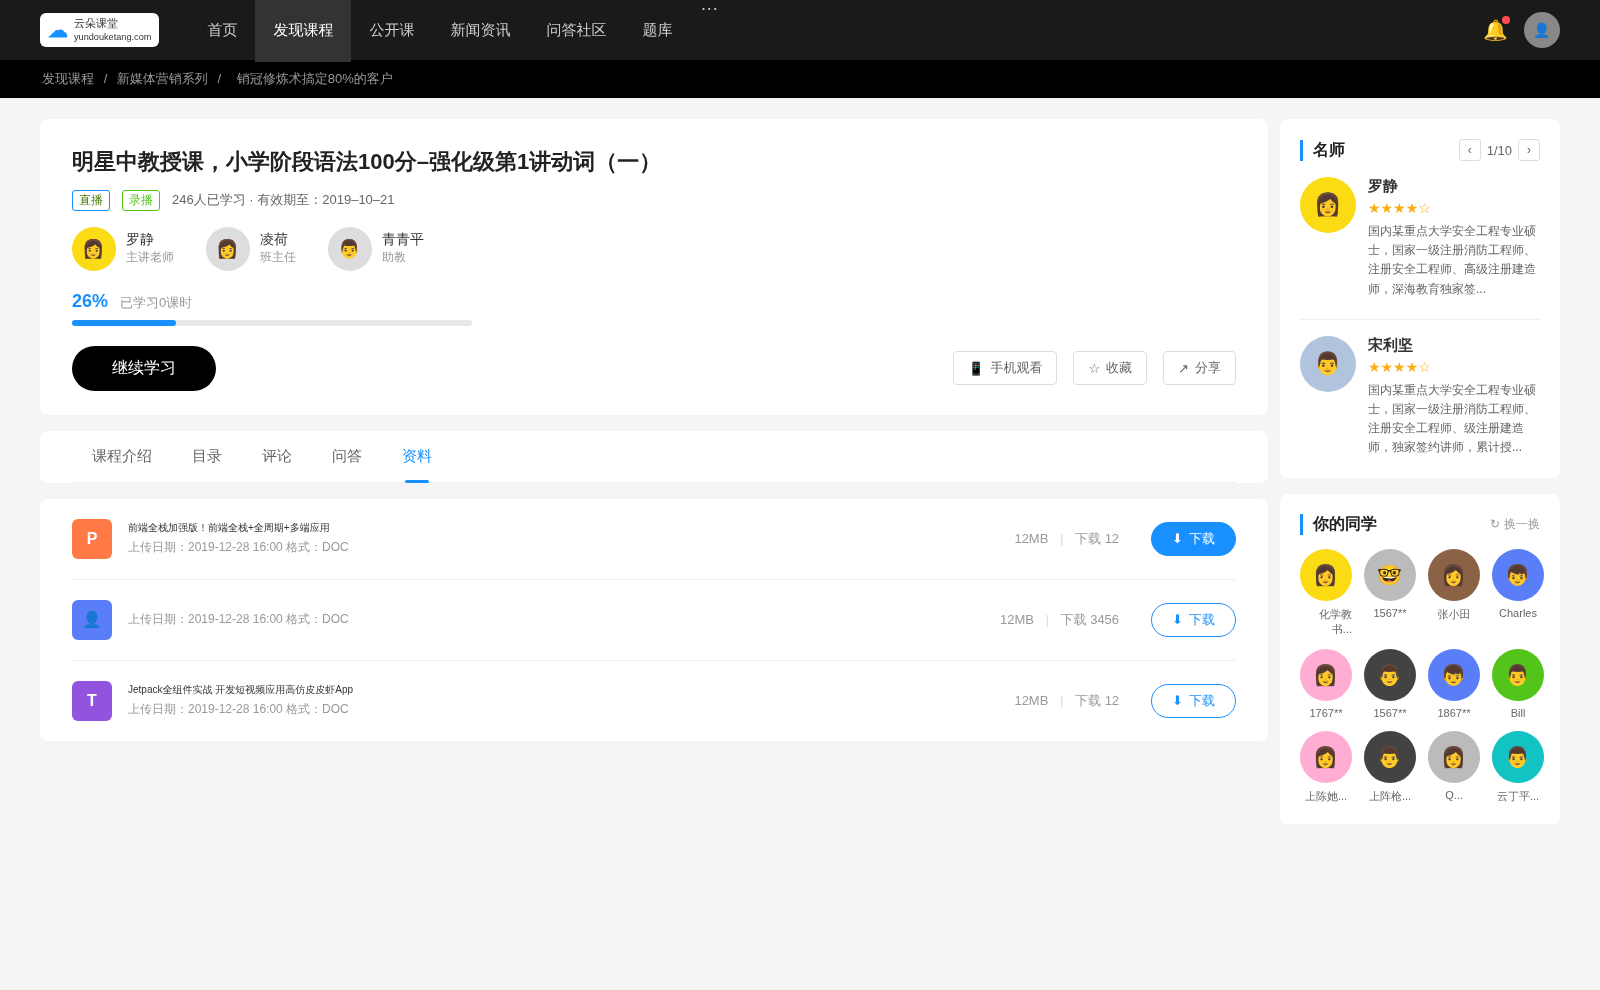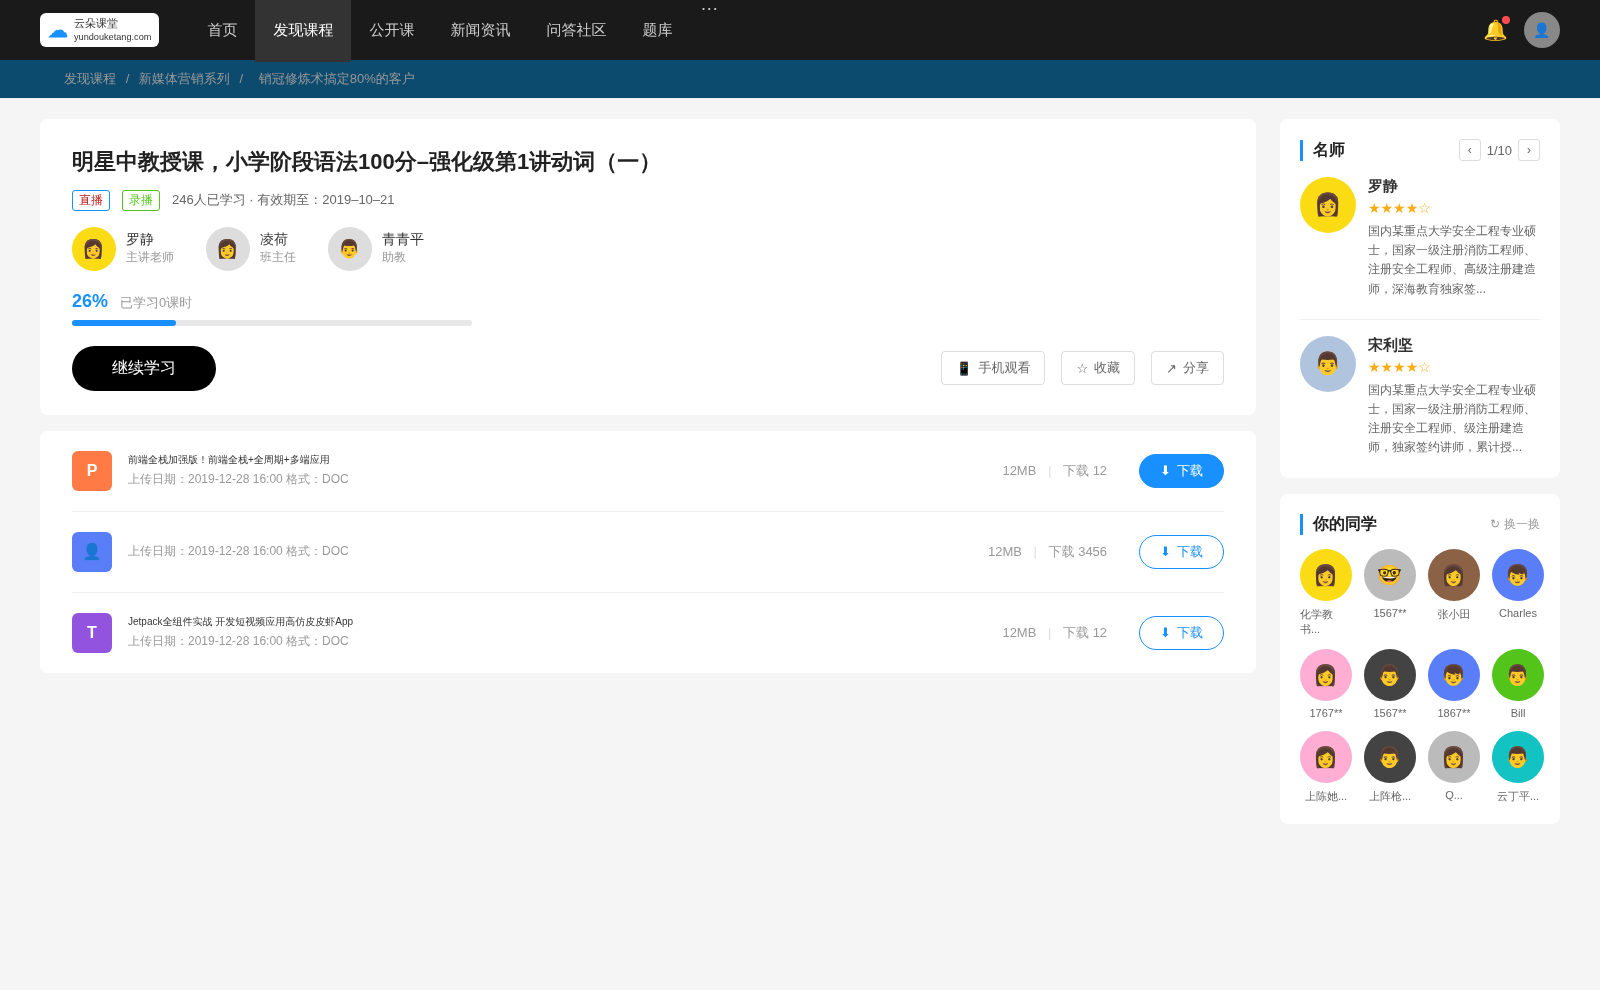--- a/index.html
+++ b/index.html
@@ -14,35 +14,35 @@
     .nav-items { display: flex; gap: 0; flex: 1; }
     .nav-item { color: #ccc; padding: 0 18px; height: 64px; display: flex; align-items: center; cursor: pointer; font-size: 15px; }
     .nav-item.active { background: #333; color: #fff; }
     .nav-more { color: #ccc; font-size: 18px; padding: 0 10px; cursor: pointer; }
     .nav-right { display: flex; align-items: center; gap: 16px; margin-left: auto; }
     .bell-icon { color: #ccc; font-size: 20px; position: relative; cursor: pointer; }
     .bell-dot { position: absolute; top: -2px; right: -2px; width: 8px; height: 8px; background: #ff4d4f; border-radius: 50%; }
     .avatar-nav { width: 36px; height: 36px; border-radius: 50%; background: #888; overflow: hidden; cursor: pointer; display: flex; align-items: center; justify-content: center; color: #fff; font-size: 14px; }
 
     
-    .breadcrumb { background: #0c4a6e; padding: 10px 64px; border-bottom: 1px solid #eee; font-size: 13px; color: #999; }
+    .breadcrumb { background: #000000; padding: 10px 42px; border-bottom: 1px solid #eee; font-size: 13px; color: #999; }
     .breadcrumb a { color: #999; text-decoration: none; }
     .breadcrumb span { margin: 0 6px; }
 
     
-    .main-container { display: flex; gap: 24px; padding: 20px 40px; max-width: 1600px; }
+    .main-container { display: flex; gap: 12px; padding: 20px 40px; max-width: 1600px; }
     .left-panel { flex: 1; min-width: 0; }
     .right-panel { width: 280px; flex-shrink: 0; }
 
     
     .course-header-card { background: #fff; border-radius: 8px; padding: 28px 32px 24px; margin-bottom: 16px; }
     .course-title { font-size: 22px; font-weight: bold; color: #222; margin-bottom: 12px; line-height: 1.4; }
     .course-meta { display: flex; align-items: center; gap: 12px; margin-bottom: 16px; color: #666; font-size: 13px; }
     .tag { border-radius: 3px; padding: 1px 6px; font-size: 12px; border: 1px solid; }
-    .tag-live { color: #b91c1c; border-color: #1890ff; }
+    .tag-live { color: #4d7c0f; border-color: #1890ff; }
     .tag-record { color: #52c41a; border-color: #52c41a; }
     .teachers { display: flex; gap: 32px; margin-bottom: 20px; }
     .teacher-item { display: flex; align-items: center; gap: 10px; }
     .teacher-avatar { width: 44px; height: 44px; border-radius: 50%; background: #ddd; overflow: hidden; display: flex; align-items: center; justify-content: center; font-size: 18px; }
     .teacher-info .name { font-size: 14px; font-weight: 500; color: #333; }
     .teacher-info .role { font-size: 12px; color: #999; }
     .progress-section { margin-bottom: 20px; }
     .progress-pct { font-size: 18px; font-weight: bold; color: #1890ff; }
     .progress-label { font-size: 13px; color: #999; margin-left: 8px; }
     .progress-bar-bg { height: 6px; background: #e8e8e8; border-radius: 3px; margin-top: 8px; width: 400px; }
@@ -91,21 +91,21 @@
     .tc-stars { color: #faad14; font-size: 14px; margin-bottom: 6px; }
     .tc-desc { font-size: 12px; color: #666; line-height: 1.6; }
     .divider { border: none; border-top: 1px solid #f0f0f0; margin: 16px 0; }
 
     
     .students-header { display: flex; align-items: center; justify-content: space-between; margin-bottom: 14px; }
     .refresh-btn { color: #999; font-size: 12px; cursor: pointer; display: flex; align-items: center; gap: 4px; }
     .students-grid { display: grid; grid-template-columns: repeat(4, 1fr); gap: 12px; }
     .student-item { display: flex; flex-direction: column; align-items: center; gap: 6px; }
     .student-avatar { width: 52px; height: 52px; border-radius: 50%; background: #ddd; overflow: hidden; display: flex; align-items: center; justify-content: center; font-size: 20px; }
-    .student-name { font-size: 11px; color: #666; text-align: left; }
+    .student-name { font-size: 11px; color: #666; text-align: right; }
 
     
     .av-yellow { background: #fadb14; }
     .av-gray { background: #bbb; }
     .av-brown { background: #8c6246; }
     .av-blue { background: #597ef7; }
     .av-pink { background: #ffadd2; }
     .av-dark { background: #434343; }
     .av-green { background: #52c41a; }
     .av-teal { background: #13c2c2; }
@@ -202,20 +202,29 @@
             <span>收藏</span>
           </button>
           <button class="action-btn">
             <span>↗</span>
             <span>分享</span>
           </button>
         </div>
       </div>
     </div>
 
+    <div class="tabs-card">
+      <div class="tabs">
+        <div class="tab-item">课程介绍</div>
+        <div class="tab-item">目录</div>
+        <div class="tab-item">评论</div>
+        <div class="tab-item">问答</div>
+        <div class="tab-item active">资料</div>
+      </div>
+    </div>
 
     <div class="resource-card">
 
       <div class="resource-item">
         <div class="resource-icon icon-p">P</div>
         <div class="resource-info">
           <div class="resource-name">前端全栈加强版！前端全栈+全周期+多端应用</div>
           <div class="resource-sub">上传日期：2019-12-28  16:00    格式：DOC</div>
         </div>
         <div class="resource-stat">

